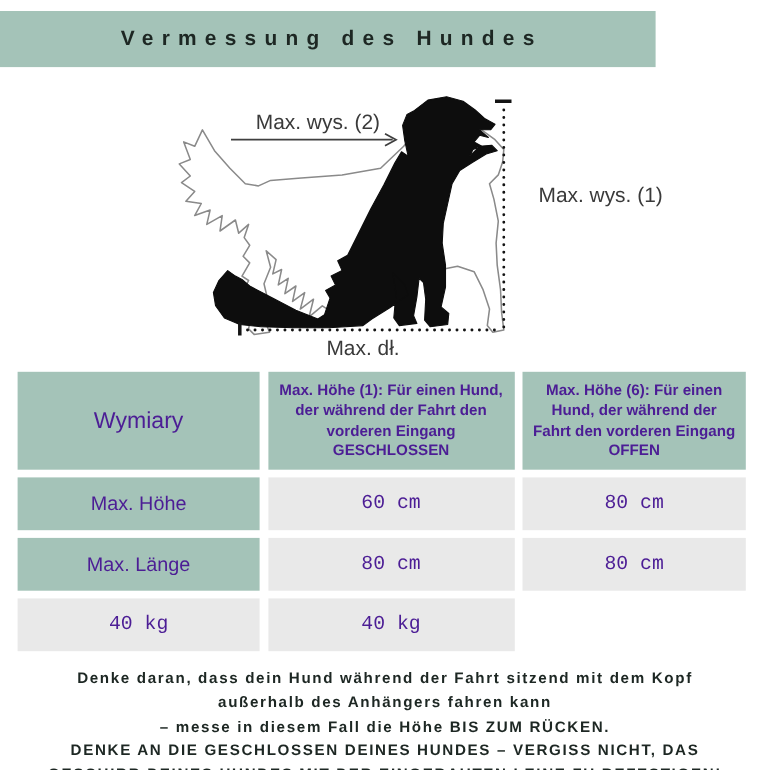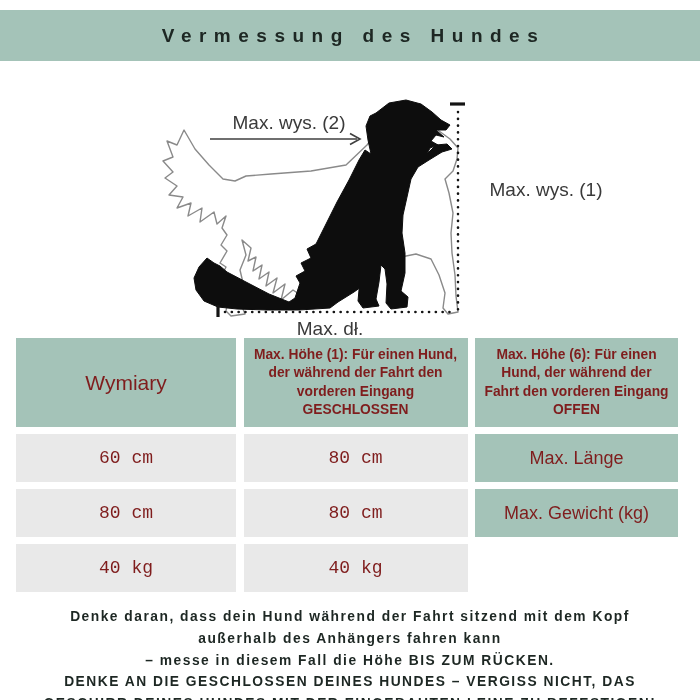--- a/index.html
+++ b/index.html
@@ -2,40 +2,40 @@
 <html><head>
 <meta charset="utf-8">
 <style>
   html,body{margin:0;padding:0;}
   body{
     width:700px;height:700px;position:relative;background:#ffffff;
     font-family:"Liberation Sans", sans-serif;overflow:hidden;
   }
   
   .header-bar{
-    position:absolute;top:10px;left:0;width:700px;height:51px;
+    position:absolute;top:10px;left:0;width:596px;height:51px;
     background:#a4c3b8;display:flex;align-items:center;justify-content:center;
   }
   .header-title{
     font-weight:bold;font-size:19px;letter-spacing:7.5px;color:#1d2723;
     white-space:nowrap;padding-left:7px;
   }
   
-  .diagram{position:absolute;top:72px;left:0;width:583px;height:278px;}
+  .diagram{position:absolute;top:60px;left:0;width:583px;height:278px;}
   .diagram svg{display:block;width:700px;height:278px;}
   .diagram text{
     font-family:"Liberation Sans", sans-serif;font-size:19px;fill:#3a3a3a;
   }
   
   .dim-table{
     position:absolute;top:338px;left:16px;width:662px;
     display:grid;grid-template-columns:220px 224px 203px;
     grid-template-rows:89px 48px 48px 48px;column-gap:7.5px;row-gap:7px;
   }
-  .cell{display:flex;align-items:center;justify-content:center;text-align:center;color:#7f1d1d;}
+  .cell{display:flex;align-items:center;justify-content:center;text-align:center;color:#4c1d95;}
   .cell.green{background:#a4c3b8;}
   .cell.gray{background:#e9e9e9;}
   .corner{font-size:21px;font-weight:normal;}
   .colhead{font-size:13.8px;font-weight:bold;line-height:1.34;padding:4px 8px;}
   .rowlabel{font-size:18px;}
   .val{font-size:18px;font-family:Liberation Mono, monospace;}
   
   .footer-note{
     position:absolute;top:606px;left:0;width:700px;text-align:center;
     font-size:13.8px;font-weight:bold;letter-spacing:1.5px;line-height:1.58;
@@ -101,28 +101,28 @@
     <text x="546" y="184" text-anchor="middle">Max. wys. (1)</text>
     <text x="330" y="323" text-anchor="middle">Max. dł.</text>
   </svg>
 </div>
 
 <div class="dim-table">
   <div class="cell green corner">Wymiary</div>
   <div class="cell green colhead">Max. Höhe (1): Für einen Hund, der während der Fahrt den vorderen Eingang GESCHLOSSEN</div>
   <div class="cell green colhead">Max. Höhe (6): Für einen Hund, der während der Fahrt den vorderen Eingang OFFEN</div>
 
+  <div class="cell green rowlabel">Max. Höhe</div>
   <div class="cell gray val">60 cm</div>
   <div class="cell gray val">80 cm</div>
 
   <div class="cell green rowlabel">Max. Länge</div>
   <div class="cell gray val">80 cm</div>
   <div class="cell gray val">80 cm</div>
 
-  <div class="cell green rowlabel">Max. Gewicht (kg)</div>
   <div class="cell gray val">40 kg</div>
   <div class="cell gray val">40 kg</div>
 </div>
 
 <div class="footer-note">
   <div>Denke daran, dass dein Hund während der Fahrt sitzend mit dem Kopf</div>
   <div>außerhalb des Anhängers fahren kann</div>
   <div>– messe in diesem Fall die Höhe BIS ZUM RÜCKEN.</div>
   <div>DENKE AN DIE GESCHLOSSEN DEINES HUNDES – VERGISS NICHT, DAS</div>
   <div>GESCHIRR DEINES HUNDES MIT DER EINGEBAUTEN LEINE ZU BEFESTIGEN!</div>

